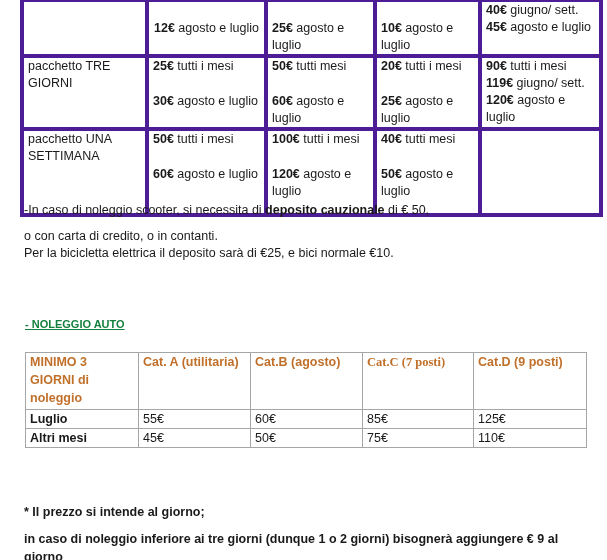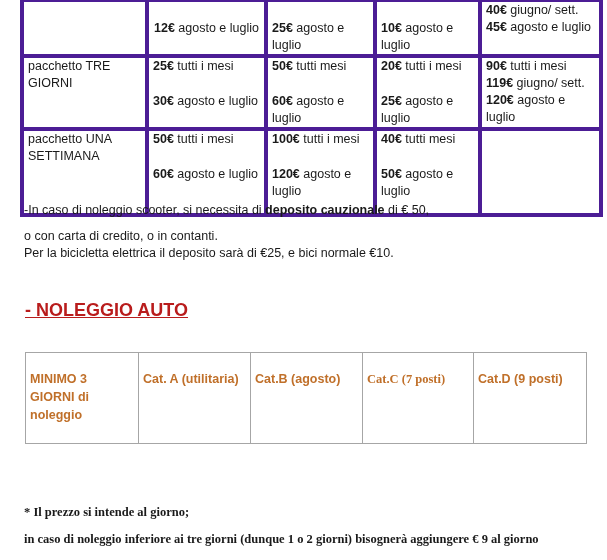--- a/index.html
+++ b/index.html
@@ -6,28 +6,28 @@
   body { width:607px; height:560px; position:relative; overflow:hidden;
          font-family:"Liberation Sans", sans-serif; color:#1a1a1a; font-size:12.5px; }
   b { font-weight:bold; }
   
   .ttab { position:absolute; left:20px; top:-2px; border-collapse:collapse; }
   .ttab td { border:4px solid #4c1d95; vertical-align:top; padding:0 4px; line-height:17px; font-size:12.5px; }
   .cell-block { display:block; }
   .gap { height:18px; display:block; }
   
   .note { position:absolute; left:24px; font-size:12.5px; line-height:17px; }
-  .section-title { position:absolute; left:25px; top:300px; color:#b91c1c; font-weight:bold; text-decoration:underline; font-size:18px; }
+  .section-title { position:absolute; left:25px; top:318px; color:#15803d; font-weight:bold; text-decoration:underline; font-size:11px; }
   
   .ctab { position:absolute; left:25px; top:352px; border-collapse:collapse; }
-  .ctab td { border:1px solid #a6a6a6; padding:17px 4px; font-size:12.5px; line-height:18px; vertical-align:top; }
+  .ctab td { border:1px solid #a6a6a6; padding:0 4px; font-size:12.5px; line-height:18px; vertical-align:top; }
   .ctab .hdr td { color:#c0702a; font-weight:bold; height:56px; }
   .ctab .row td { height:18px; }
   .ctab .row td.lbl { font-weight:bold; }
-  .footer { position:absolute; left:24px; font-weight:bold; font-size:12.5px; line-height:18px;font-family:Liberation Serif, serif; }
+  .footer { position:absolute; left:24px; font-weight:bold; font-size:12.5px; line-height:18px; }
 </style>
 </head>
 <body>
 
 <table class="ttab">
   <tbody>
       <tr style="height:54px;">
     <td style="width:113px;"></td>
     <td style="width:107px;text-align:center;">
       <span class="gap"></span>
@@ -101,17 +101,31 @@
 
 <table class="ctab">
   <tbody>
       <tr class="hdr">
     <td style="width:104px;">MINIMO 3 GIORNI di noleggio</td>
     <td style="width:103px;">Cat. A (utilitaria)</td>
     <td style="width:103px;">Cat.B (agosto)</td>
     <td style="width:102px;font-family:Liberation Serif, serif;">Cat.C (7 posti)</td>
     <td style="width:104px;">Cat.D (9 posti)</td>
   </tr>
+  <tr class="row">
+    <td class="lbl">Luglio</td>
+    <td>55€</td>
+    <td>60€</td>
+    <td>85€</td>
+    <td>125€</td>
+  </tr>
+  <tr class="row">
+    <td class="lbl">Altri mesi</td>
+    <td>45€</td>
+    <td>50€</td>
+    <td>75€</td>
+    <td>110€</td>
+  </tr>
 </tbody>
   </table>
 
 <div class="footer" style="top:503px;">* Il prezzo si intende al giorno;</div>
 <div class="footer" style="top:522px; width:570px;margin-top:8px;">in caso di noleggio inferiore ai tre giorni (dunque 1 o 2 giorni) bisognerà aggiungere € 9 al giorno</div>
 
 </body></html>

